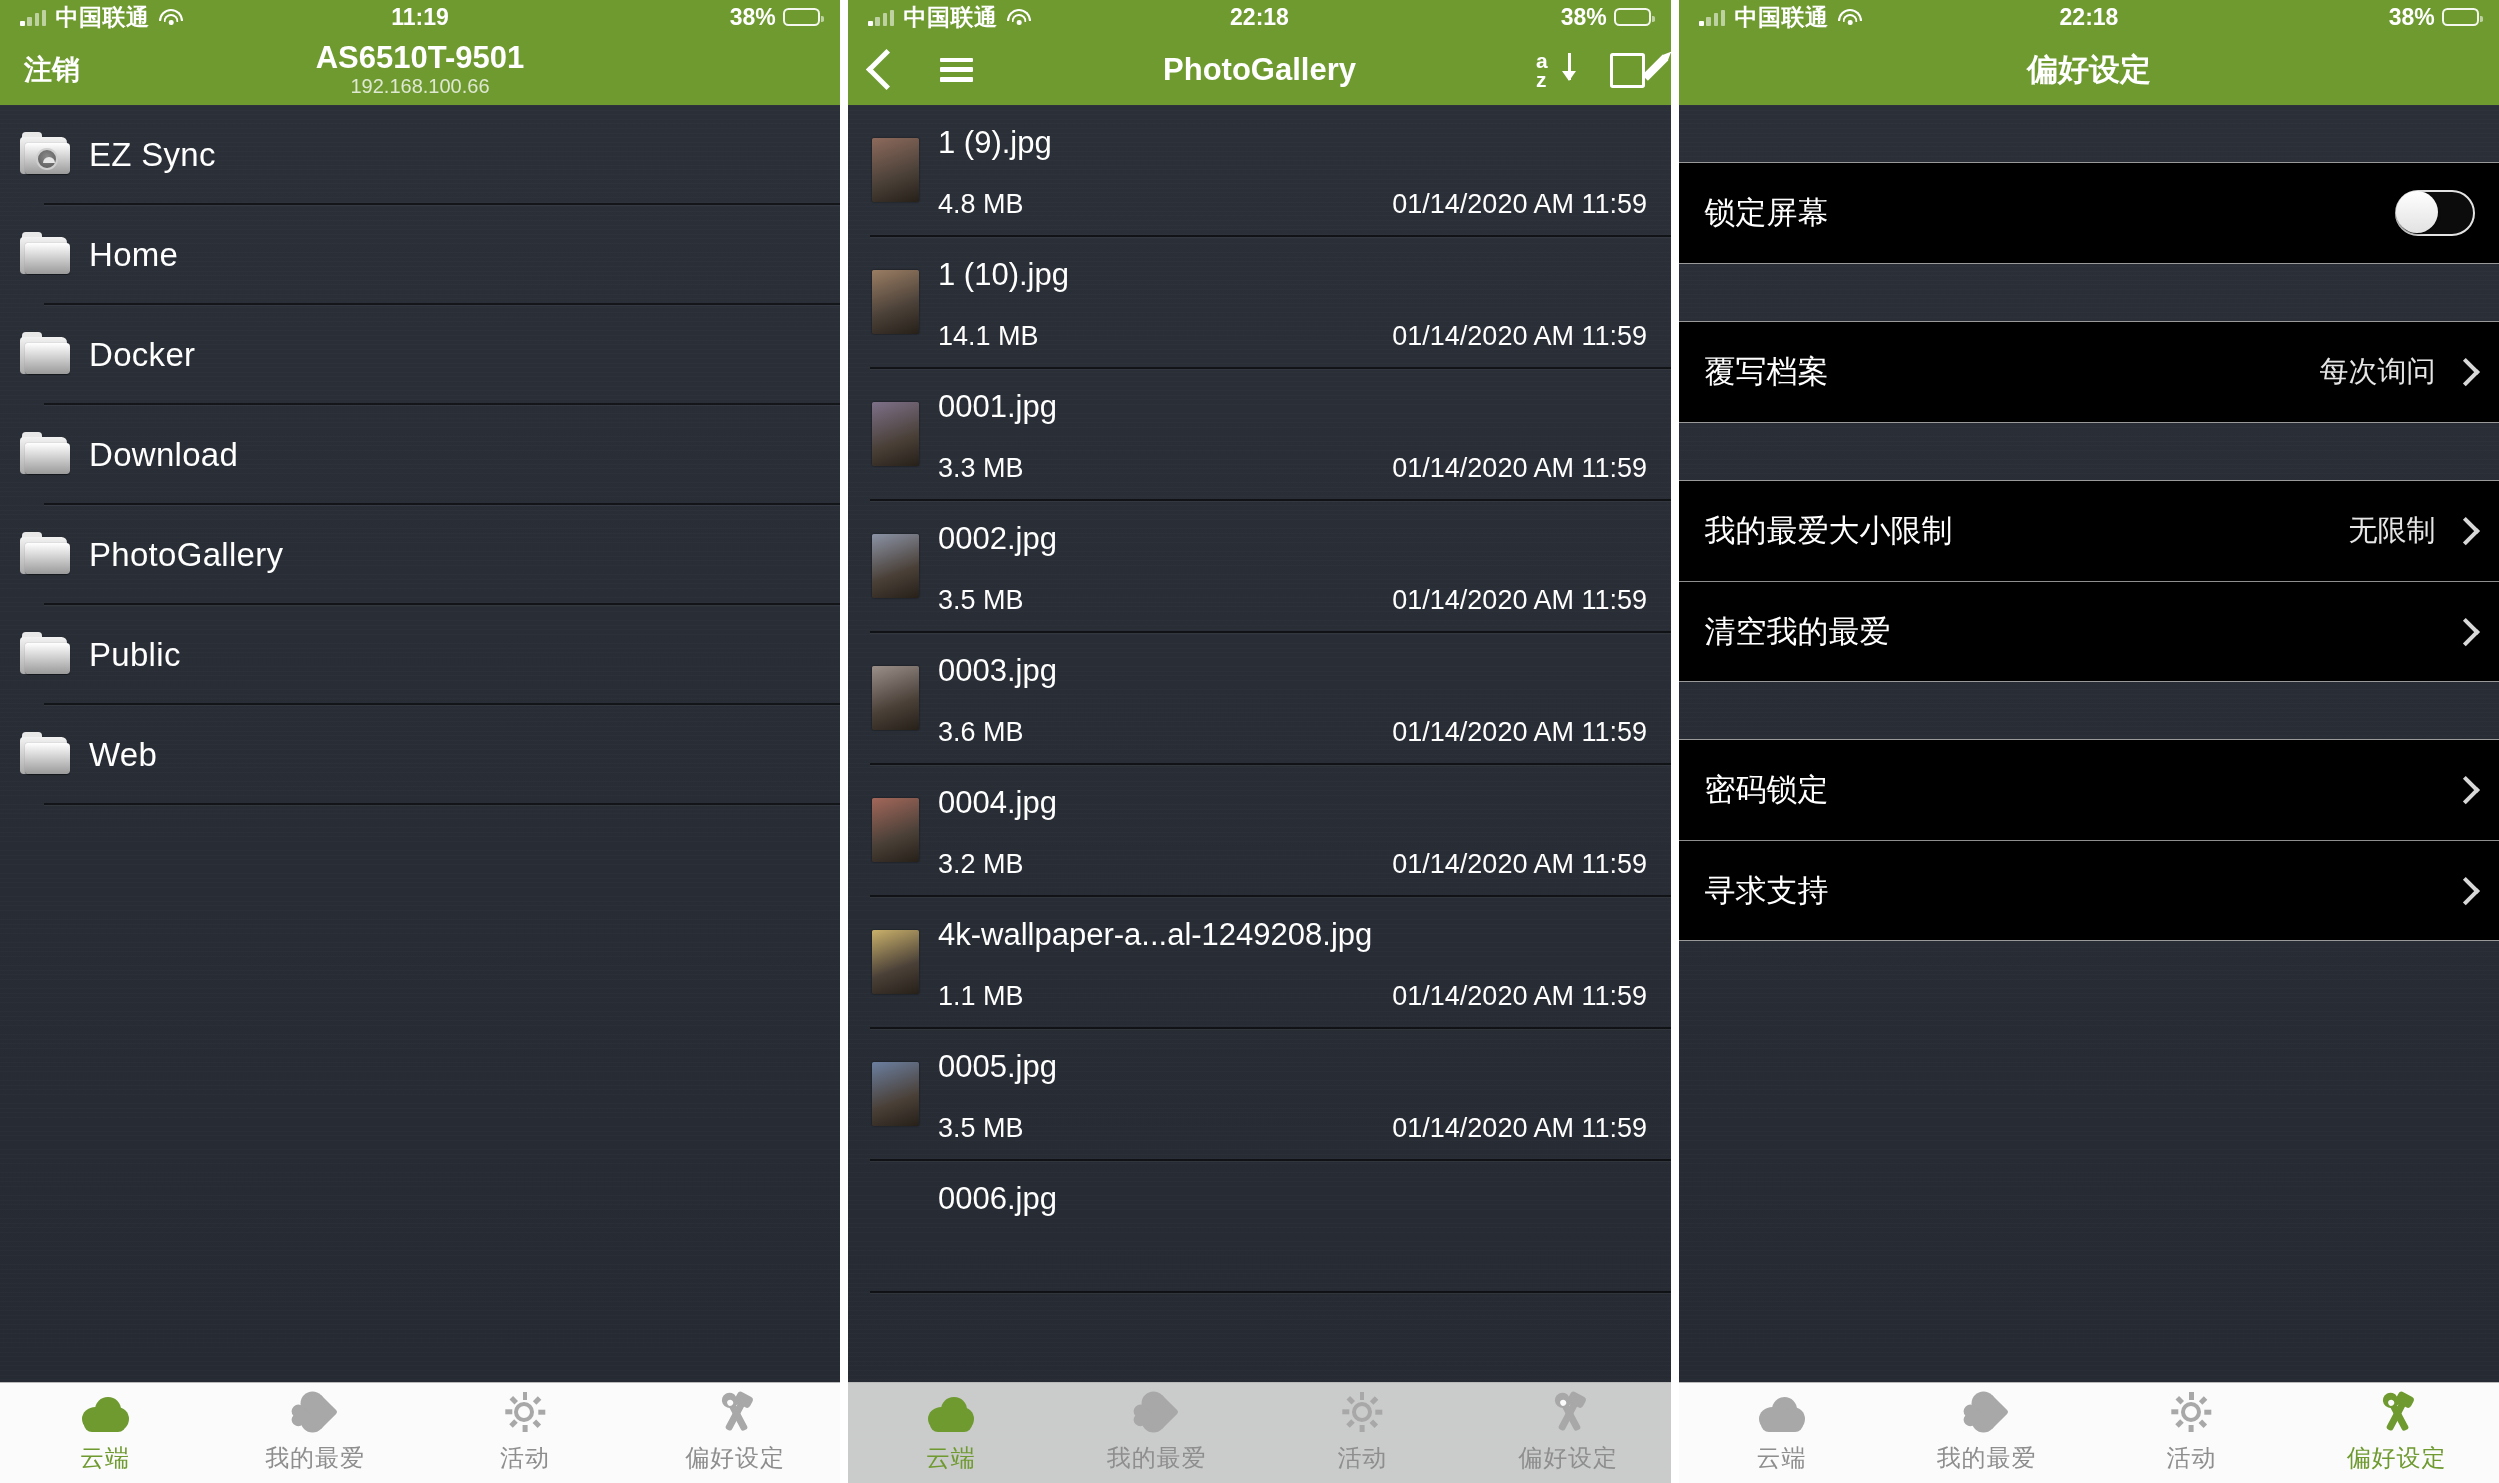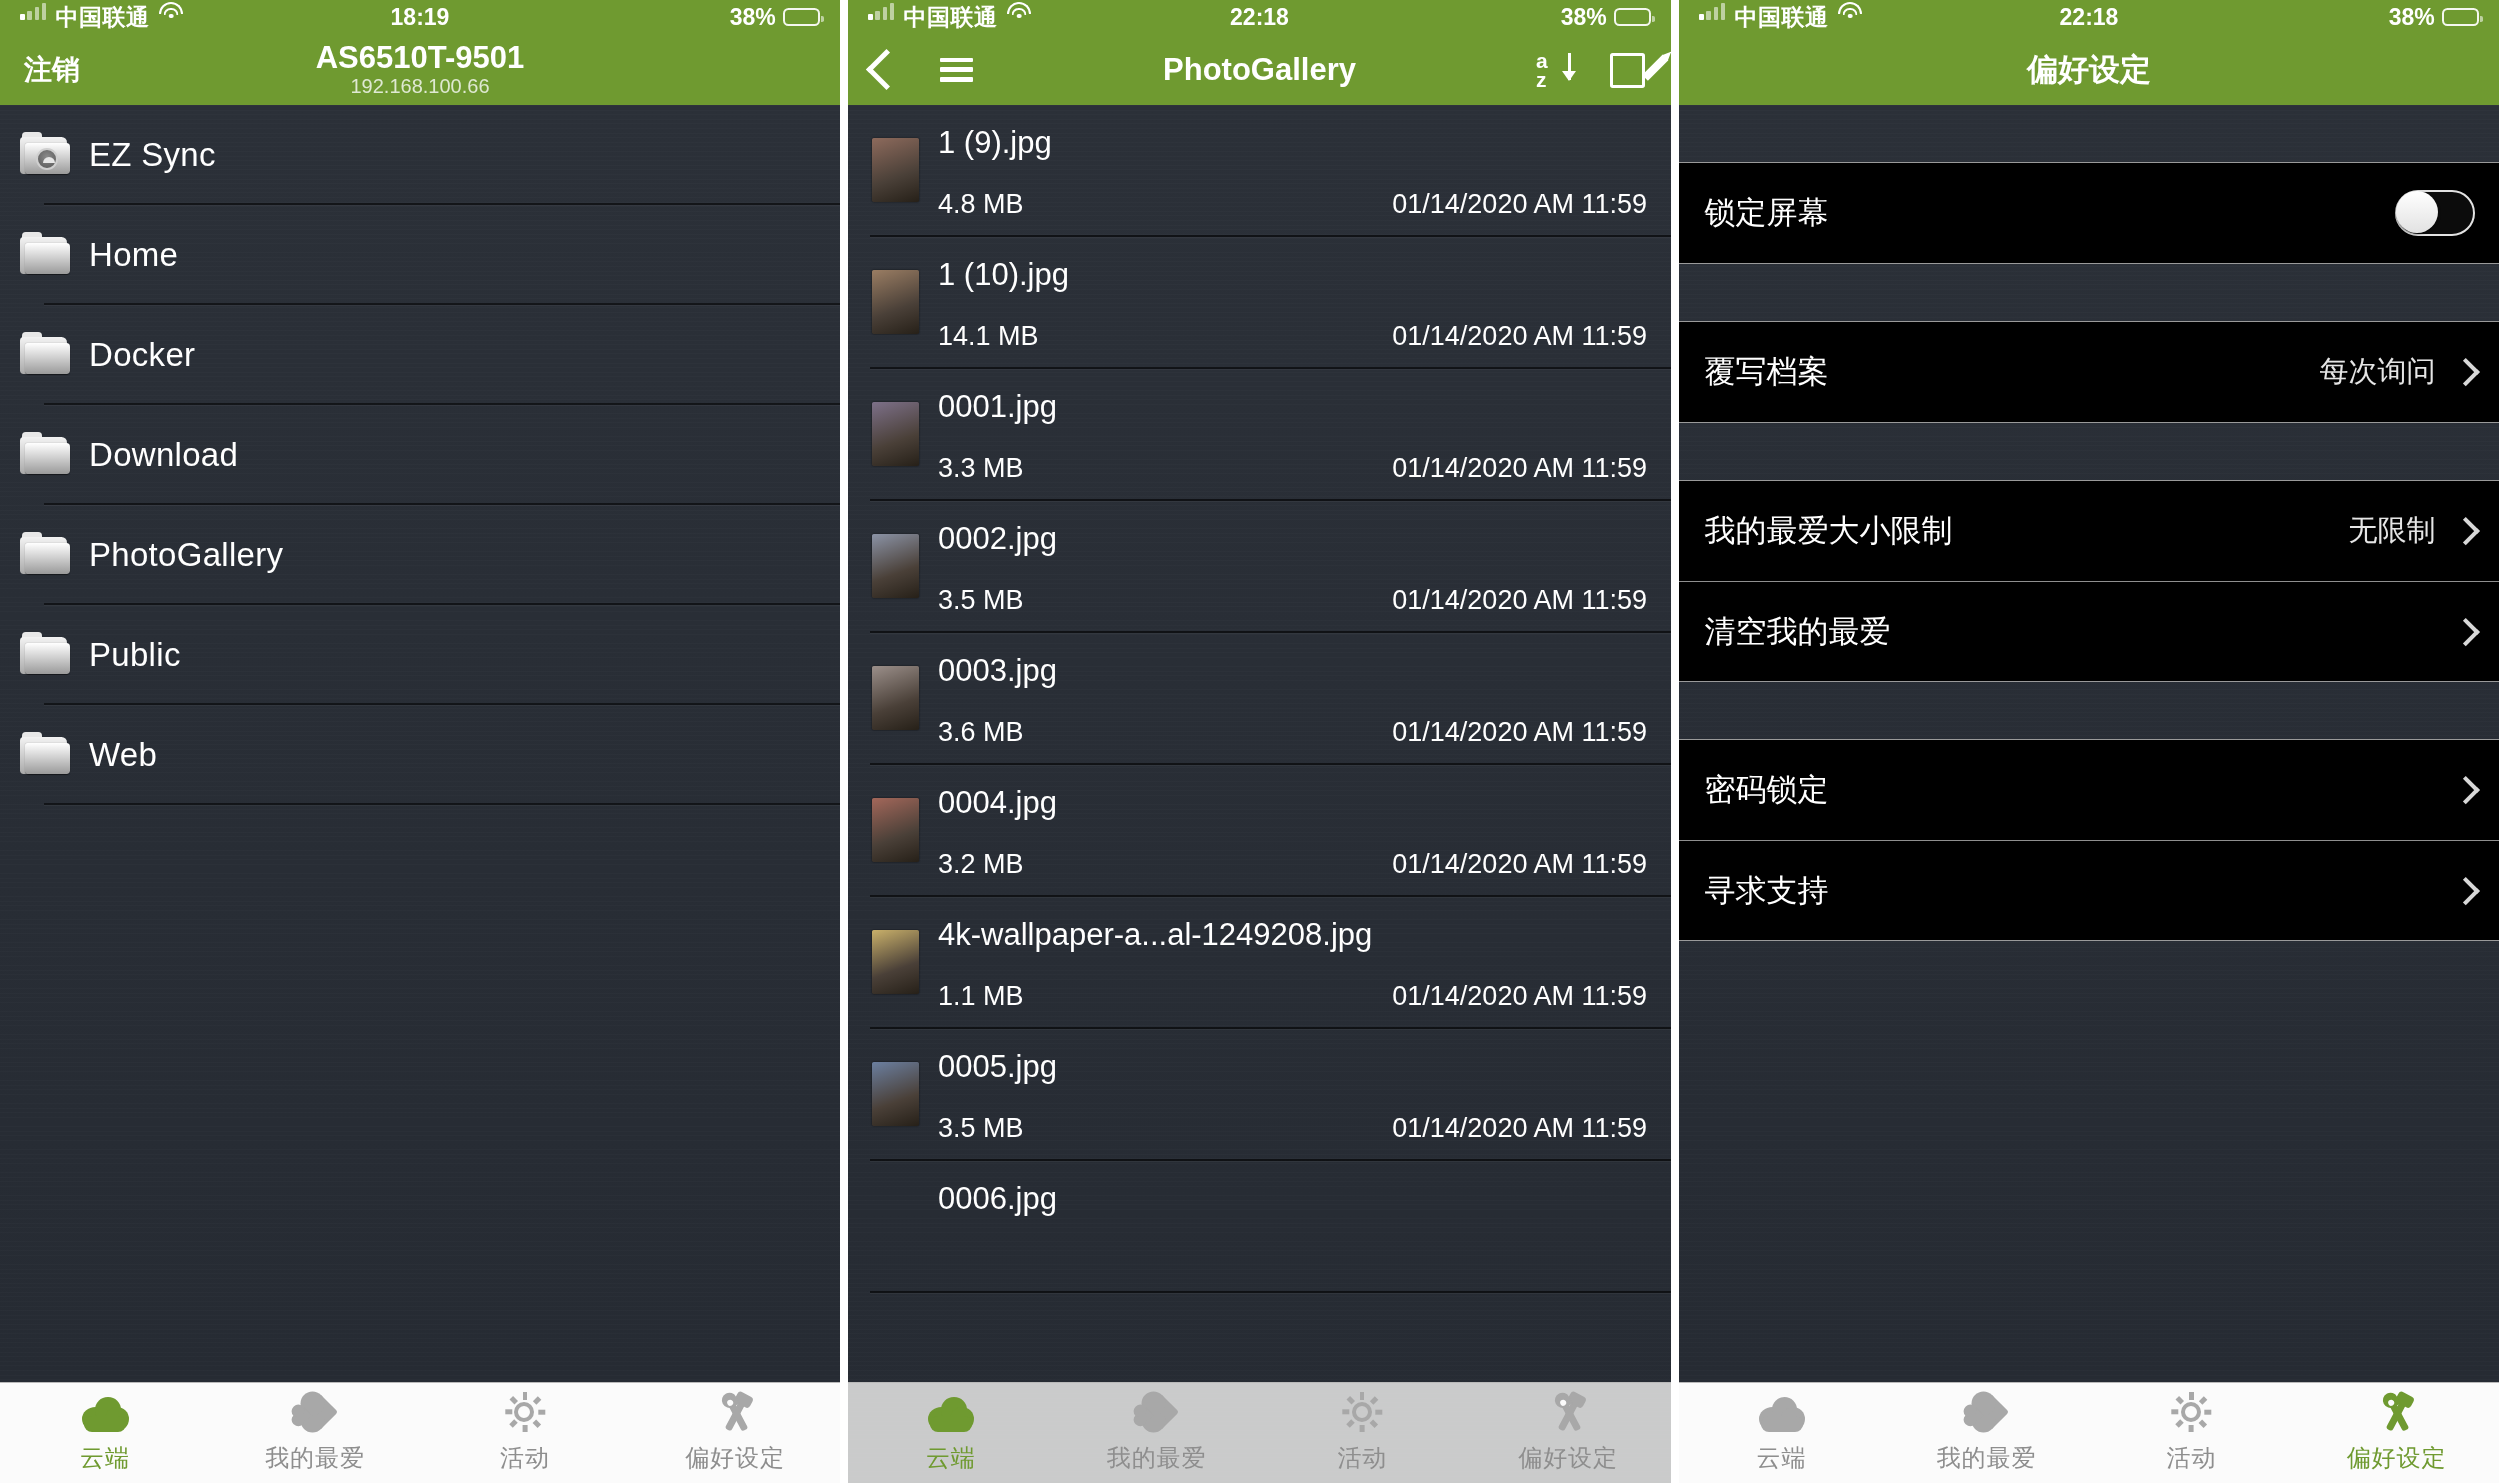--- a/index.html
+++ b/index.html
@@ -9,21 +9,21 @@
   .panel{position:relative;height:1483px;overflow:hidden;background:#0b0b0b;
          box-sizing:border-box;}
   .panel.p1{width:840px;}
   .panel.p2{width:831px;}
   .panel.p3{width:828px;}
   .panel + .panel{border-left:8.2px solid #ffffff;}
 
   
   .statusbar{height:34px;background:#6f9a30;display:flex;align-items:center;
              padding:0 20px;box-sizing:border-box;color:#fff;position:relative;}
-  .sb-left{display:flex;gap:9px;}
+  .sb-left{display:flex;align-items:center;gap:9px;}
   .bars{display:flex;align-items:flex-end;gap:2.7px;height:18px;}
   .bars i{display:block;width:4.6px;background:#fff;border-radius:0.9px;}
   .bars i:nth-child(1){height:5.5px;}
   .bars i:nth-child(2){height:9px;opacity:.55;}
   .bars i:nth-child(3){height:12.8px;opacity:.55;}
   .bars i:nth-child(4){height:16.4px;opacity:.55;}
   .carrier{font-size:23px;font-weight:600;letter-spacing:0.5px;}
   .wifi{width:25px;height:18px;position:relative;display:inline-block;}
   .wifi b{position:absolute;left:50%;transform:translateX(-50%);
           border:2.7px solid #fff;border-bottom:none;border-radius:50% 50% 0 0 / 100% 100% 0 0;}
@@ -183,21 +183,21 @@
             <i></i>
             <i></i>
           </span>
         <span class="carrier">中国联通</span>
         <span class="wifi">
             <b class="a"></b>
             <b class="b"></b>
             <b class="c"></b>
           </span>
       </div>
-      <div class="sb-time">18:19</div>
+      <div class="sb-time">11:19</div>
       <div class="sb-right">
         <span class="pct">38%</span>
         <span class="batt"><span class="fill"></span></span>
       </div>
     </div>
 
     <div class="navbar">
       <span class="nav-logout">注销</span>
       <div class="nav-title stack">
         <span>AS6510T-9501</span>

